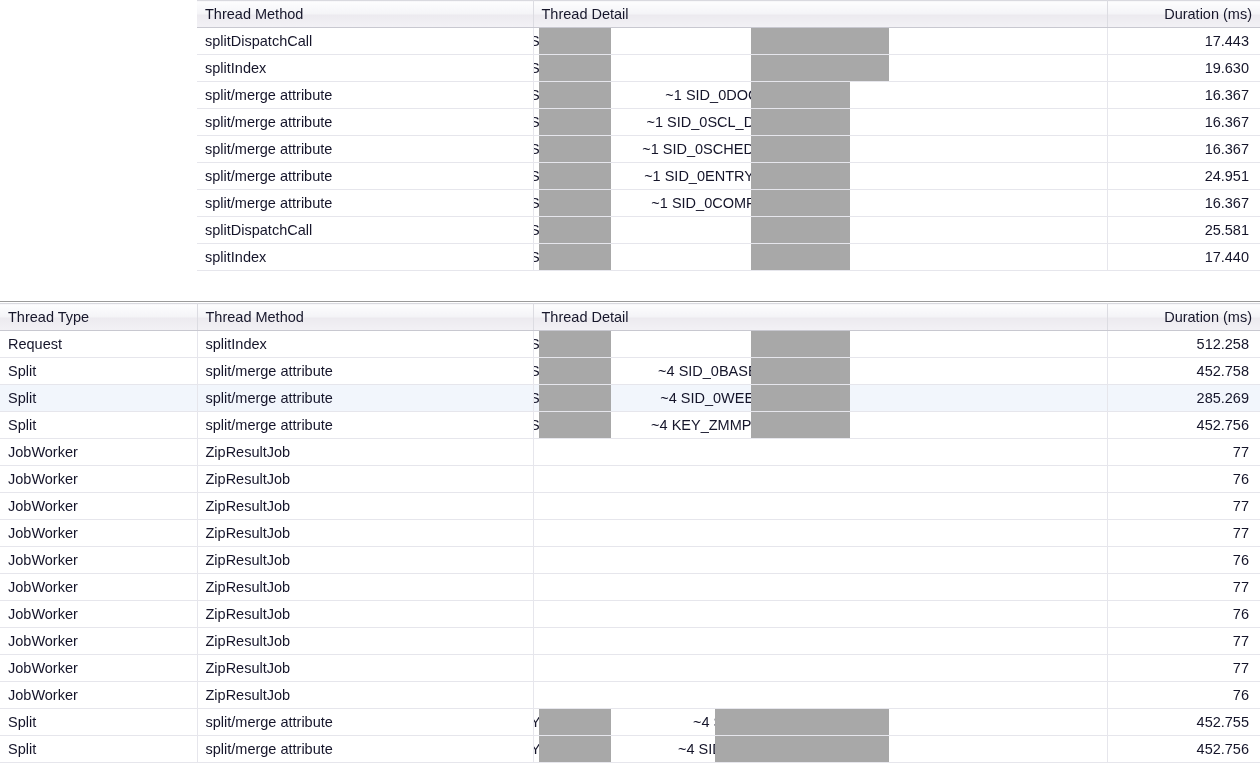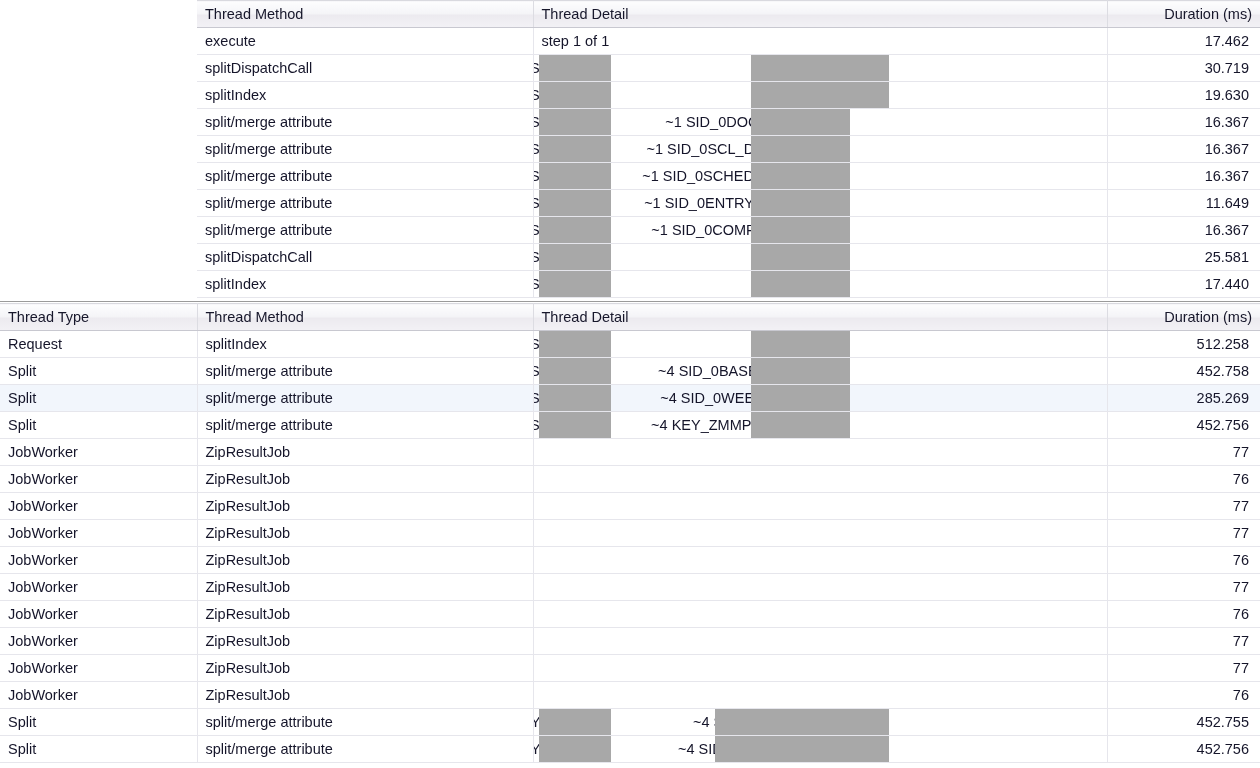--- a/index.html
+++ b/index.html
@@ -138,39 +138,30 @@
     </colgroup>
     <thead>
       <tr>
         <th>Thread Method</th>
         <th>Thread Detail</th>
         <th class="num">Duration (ms)</th>
       </tr>
     </thead>
     <tbody>
         <tr>
-          <td>execute</td>
-          <td class="detail">
-            <div class="detailwrap">
-              <span class="dtxt" style="left: 8px;">step 1 of 1</span>
-            </div>
-          </td>
-          <td class="num">17.462</td>
-        </tr>
-        <tr>
           <td>splitDispatchCall</td>
           <td class="detail">
             <div class="detailwrap">
               <span class="dtxt" style="left: 77px; transform: translateX(-100%);">:_SYS_SPLIT_/BIC/</span>
               <span class="dtxt" style="left: 355px; transform: translateX(-100%);">~1</span>
               <div class="redact" style="left: 5px; width: 72px; background: rgb(168, 168, 168);"></div>
               <div class="redact" style="left: 217px; width: 138px; background: rgb(168, 168, 168);"></div>
             </div>
           </td>
-          <td class="num">30.719</td>
+          <td class="num">17.443</td>
         </tr>
         <tr>
           <td>splitIndex</td>
           <td class="detail">
             <div class="detailwrap">
               <span class="dtxt" style="left: 77px; transform: translateX(-100%);">:_SYS_SPLIT_/BIC/</span>
               <span class="dtxt" style="left: 355px; transform: translateX(-100%);">~1</span>
               <div class="redact" style="left: 5px; width: 72px; background: rgb(168, 168, 168);"></div>
               <div class="redact" style="left: 217px; width: 138px; background: rgb(168, 168, 168);"></div>
             </div>
@@ -216,21 +207,21 @@
         <tr>
           <td>split/merge attribute</td>
           <td class="detail">
             <div class="detailwrap">
               <span class="dtxt" style="left: 77px; transform: translateX(-100%);">:_SYS_SPLIT_/BIC/</span>
               <span class="dtxt" style="left: 316px; transform: translateX(-100%);">~1 SID_0ENTRY_DATE (28/62)</span>
               <div class="redact" style="left: 5px; width: 72px; background: rgb(168, 168, 168);"></div>
               <div class="redact" style="left: 217px; width: 99px; background: rgb(168, 168, 168);"></div>
             </div>
           </td>
-          <td class="num">11.649</td>
+          <td class="num">24.951</td>
         </tr>
         <tr>
           <td>split/merge attribute</td>
           <td class="detail">
             <div class="detailwrap">
               <span class="dtxt" style="left: 77px; transform: translateX(-100%);">:_SYS_SPLIT_/BIC/</span>
               <span class="dtxt" style="left: 316px; transform: translateX(-100%);">~1 SID_0COMPL_DEL (31/62)</span>
               <div class="redact" style="left: 5px; width: 72px; background: rgb(168, 168, 168);"></div>
               <div class="redact" style="left: 217px; width: 99px; background: rgb(168, 168, 168);"></div>
             </div>

